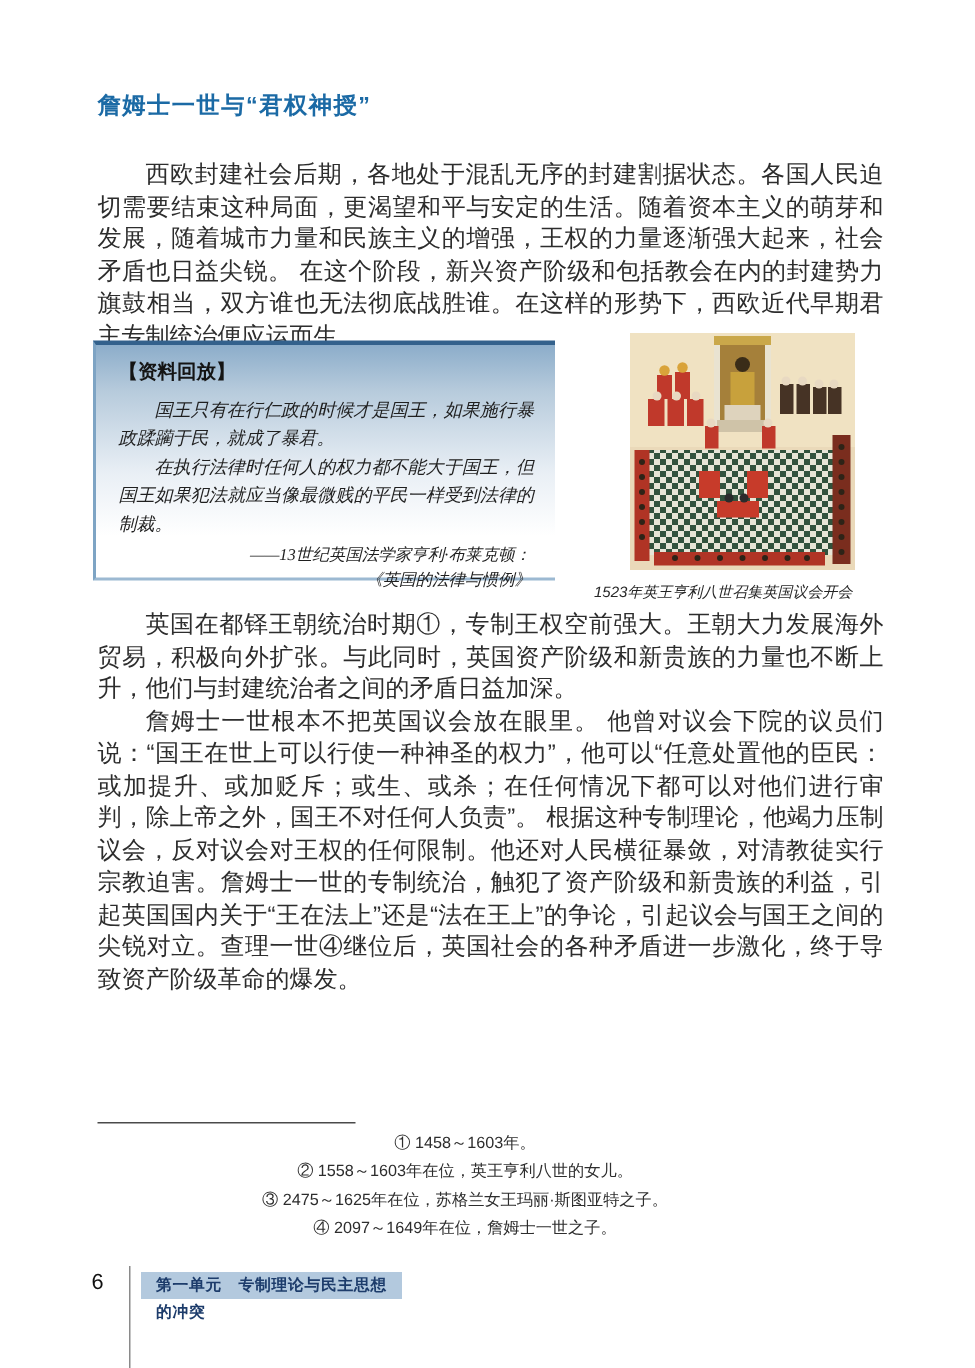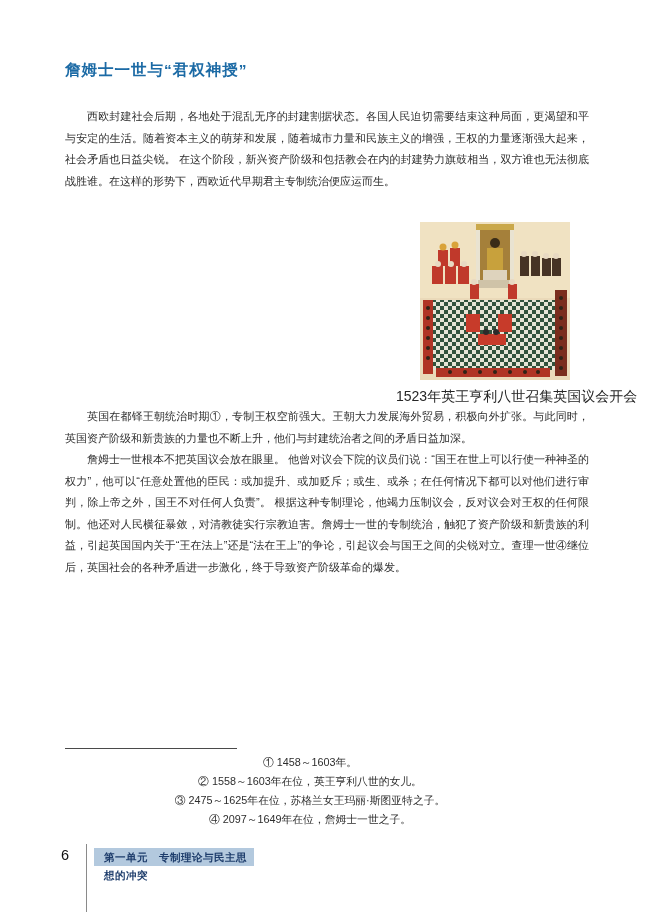--- a/index.html
+++ b/index.html
@@ -5,21 +5,21 @@
   * { margin:0; padding:0; box-sizing:border-box; }
   html,body { background:#ffffff; }
   .page {
     position:relative; width:650px; height:912px; background:#ffffff;
     font-family:"Liberation Sans", sans-serif; overflow:hidden;padding-left:27px;
   }
   .heading {
     position:absolute; left:65px; top:60px;
     font-size:15.5px; font-weight:bold; color:#1b6aa5; letter-spacing:1px;
   }
-  .bodycol { font-size:11px; line-height:21.5px; color:#2d2d2d; text-align:justify; }
+  .bodycol { font-size:16px; line-height:21.5px; color:#2d2d2d; text-align:justify; }
   .bodycol p { text-indent:2em; margin:0; }
   .para-1 { position:absolute; left:65px; top:106px; width:524px; }
   .body-rest { position:absolute; left:65px; top:406px; width:524px; }
 
   .source-box {
     position:absolute; left:62px; top:227px; width:308px; height:160px;
     border-top:3px solid #33618c; border-left:2px solid #7ea4c4; border-bottom:2px solid #9cb9d2;
     background:linear-gradient(180deg,#8cadca 0%,#b7cbdc 20%,#e9eff5 55%,#ffffff 82%);
     padding:9px 14px 0 15px;
   }
@@ -30,44 +30,55 @@
     text-align:justify; margin:0;
   }
   .attribution {
     font-family:"Liberation Serif", serif; font-style:italic;
     font-size:11px; line-height:17px; color:#1f1f1f;
     text-align:right; margin-top:3px; padding-right:2px;
   }
 
   .painting-wrap { position:absolute; left:420px; top:222px; width:150px; height:158px; }
   .painting-wrap svg { display:block; width:150px; height:158px; }
-  .fig-caption { position:absolute; left:396px; top:388px; font-size:14px; color:#262626; }
+  .fig-caption { position:absolute; left:396px; top:388px; font-size:10px; color:#262626;font-style:italic; }
 
   .footnote-rule { position:absolute; left:65px; top:748px; width:172px; border-top:1px solid #4a4a4a; }
   .footnotes { position:absolute; left:65px; top:753px; width:490px; font-size:10.8px; line-height:19px; color:#2d2d2d;text-align:center; }
 
   .footer-pagenum { position:absolute; left:61px; top:847px; font-size:14.5px; color:#101010; }
   .footer-vline { position:absolute; left:86px; top:844px; width:1px; height:68px; background:#8a8a8a; }
   .unit-bar {
-    position:absolute; left:94px; top:848px; width:160px; height:18px;
+    position:absolute; left:94px; top:848px; width:174px; height:18px;
     background:#b3c9de; color:#1d3c6b; font-size:10.5px; line-height:18px;
     font-weight:bold; padding-left:10px; letter-spacing:0.5px;
   }
 </style>
 </head>
 <body>
 
 <div class="page">
 
   <h1 class="heading">詹姆士一世与“君权神授”</h1>
 
   <div class="bodycol para-1">
     <p>西欧封建社会后期，各地处于混乱无序的封建割据状态。各国人民迫切需要结束这种局面，更渴望和平与安定的生活。随着资本主义的萌芽和发展，随着城市力量和民族主义的增强，王权的力量逐渐强大起来，社会矛盾也日益尖锐。 在这个阶段，新兴资产阶级和包括教会在内的封建势力旗鼓相当，双方谁也无法彻底战胜谁。在这样的形势下，西欧近代早期君主专制统治便应运而生。</p>
   </div>
 
+  <div class="source-box">
+    <div class="source-box-title">【资料回放】</div>
+    <div class="quote-text">
+      <p>国王只有在行仁政的时候才是国王，如果施行暴政蹂躏于民，就成了暴君。</p>
+      <p>在执行法律时任何人的权力都不能大于国王，但国王如果犯法就应当像最微贱的平民一样受到法律的制裁。</p>
+    </div>
+    <div class="attribution">
+      <div>——13世纪英国法学家亨利·布莱克顿：</div>
+      <div>《英国的法律与惯例》</div>
+    </div>
+  </div>
 
   <div class="painting-wrap">
     <svg viewBox="0 0 150 158" xmlns="http://www.w3.org/2000/svg">
       <defs>
         <pattern id="chk" width="8" height="8" patternUnits="userSpaceOnUse">
           <rect width="8" height="8" fill="#e7e5d6"></rect>
           <rect width="4" height="4" fill="#32523c"></rect>
           <rect x="4" y="4" width="4" height="4" fill="#32523c"></rect>
         </pattern>
       </defs>

